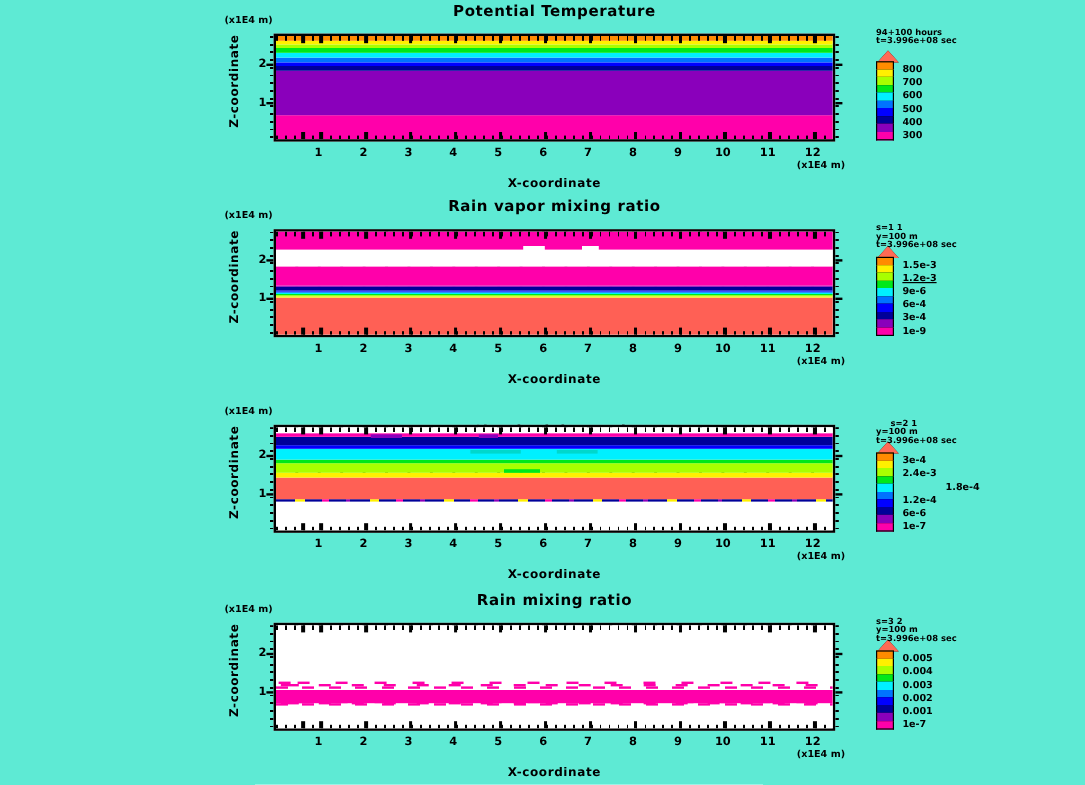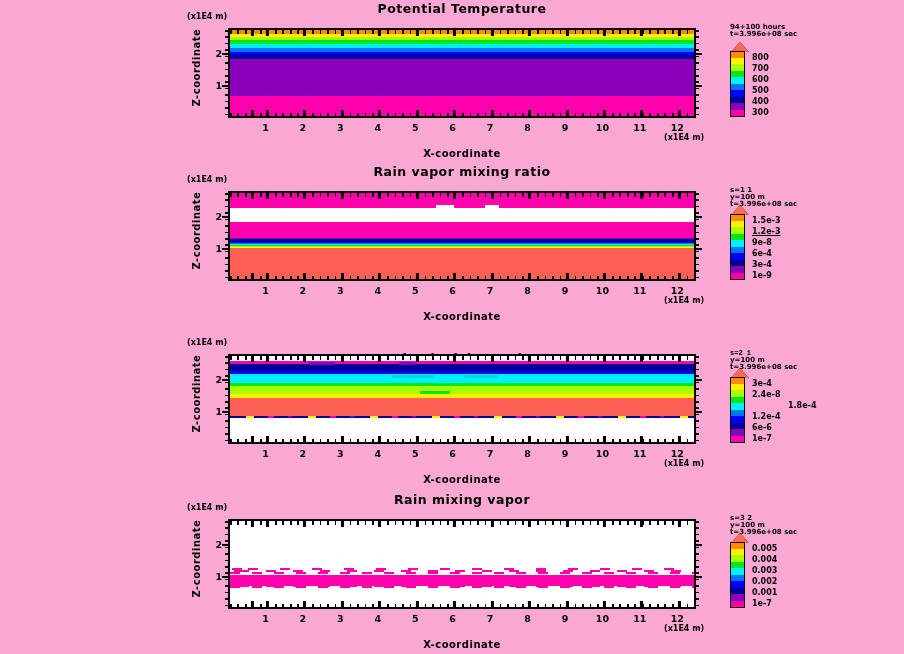--- a/index.html
+++ b/index.html
@@ -1,16 +1,16 @@
 <!DOCTYPE html>
 <html><head>
 <meta charset="utf-8">
 <style>
   html,body{margin:0;padding:0;background:#fff;}
-  #figure{position:relative;width:904px;height:654px;background:#f9a8d4;overflow:hidden;
+  #figure{position:relative;width:904px;height:654px;background:#5eead4;overflow:hidden;
           font-family:"DejaVu Sans","Liberation Sans",sans-serif;font-weight:bold;color:#000;}
   #figure div{position:absolute;box-sizing:border-box;}
   .title{font-size:12.5px;text-align:center;letter-spacing:.5px;}
   .frame{border:2px solid #000;background:#fff;}
   .band{left:0;right:0;}
   .xlab{font-size:10px;text-align:center;letter-spacing:.5px;}
   .xunit,.zunit{font-size:8px;}
   .tick{font-size:9.5px;text-align:center;}
   .ztick{font-size:9.5px;text-align:right;}
   .zlab{font-size:10px;transform:rotate(-90deg);transform-origin:center;white-space:nowrap;letter-spacing:.5px;}
@@ -143,21 +143,21 @@
         <div class="cbseg" style="top: 40px; height: 7.5px; background: rgb(168, 255, 0); border-top: none;"></div>
         <div class="cbseg" style="top: 46.5px; height: 7.5px; background: rgb(0, 232, 26); border-top: none;"></div>
         <div class="cbseg" style="top: 53px; height: 7.5px; background: rgb(0, 240, 255); border-top: none;"></div>
         <div class="cbseg" style="top: 59.5px; height: 7.5px; background: rgb(0, 115, 255); border-top: none;"></div>
         <div class="cbseg" style="top: 66px; height: 7.5px; background: rgb(0, 0, 255); border-top: none;"></div>
         <div class="cbseg" style="top: 72.5px; height: 7.5px; background: rgb(0, 0, 153); border-top: none;"></div>
         <div class="cbseg" style="top: 79px; height: 7.5px; background: rgb(138, 0, 187); border-top: none;"></div>
         <div class="cbseg" style="top: 85.5px; height: 7.5px; background: rgb(255, 0, 170); border-top: none;"></div>
         <div class="cblab" style="left: 22px; top: 29px;">1.5e-3</div>
         <div class="cblab" style="left: 22px; top: 40px; text-decoration: underline;">1.2e-3</div>
-        <div class="cblab" style="left: 22px; top: 51px;">9e-8</div>
+        <div class="cblab" style="left: 22px; top: 51px;">9e-6</div>
         <div class="cblab" style="left: 22px; top: 62px;">6e-4</div>
         <div class="cblab" style="left: 22px; top: 73px;">3e-4</div>
         <div class="cblab" style="left: 22px; top: 84px;">1e-9</div>
       </div>
     </div>
     <div style="left: 0px; top: 0px; width: 904px; height: 654px; pointer-events: none;">
       <div class="title" style="left: 228px; top: 327px; width: 468px; margin-top: 24px;">Cloud mixing ratio</div>
       <div class="zunit" style="left: 187px; top: 338px;">(x1E4 m)</div>
       <div class="zlab" style="left: 161px; top: 392px; width: 70px; text-align: center;">Z-coordinate</div>
       <div class="ztick" style="left: 208px; top: 373.714px; width: 14px;">2</div>
@@ -198,44 +198,44 @@
       <div class="tick" style="left: 442.64px; top: 448px; width: 20px;">6</div>
       <div class="tick" style="left: 480.08px; top: 448px; width: 20px;">7</div>
       <div class="tick" style="left: 517.52px; top: 448px; width: 20px;">8</div>
       <div class="tick" style="left: 554.96px; top: 448px; width: 20px;">9</div>
       <div class="tick" style="left: 592.4px; top: 448px; width: 20px;">10</div>
       <div class="tick" style="left: 629.84px; top: 448px; width: 20px;">11</div>
       <div class="tick" style="left: 667.28px; top: 448px; width: 20px;">12</div>
       <div class="xunit" style="left: 664px; top: 459px; width: 60px;">(x1E4 m)</div>
       <div class="xlab" style="left: 228px; top: 474px; width: 468px;">X-coordinate</div>
       <div style="left: 730px; top: 350px; width: 90px; height: 110px;">
-        <div class="cbhead" style="left: 0px; top: 0px; font-family: Liberation Mono, monospace;">s=2 1</div>
+        <div class="cbhead" style="left: 12px; top: 0px;">s=2 1</div>
         <div class="cbhead" style="left: 0px; top: 7.2px;">y=100 m</div>
         <div class="cbhead" style="left: 0px; top: 14.4px;">t=3.996e+08 sec</div>
         <div style="left: 1px; top: 18px; width: 0px; height: 0px; border-left: 9.5px solid transparent; border-right: 9.5px solid transparent; border-bottom: 10px solid rgb(255, 106, 85); filter: drop-shadow(rgb(0, 0, 0) 0px 0px 0.6px);"></div>
         <div class="cbseg" style="top: 27px; height: 7.5px; background: rgb(255, 140, 0); border-top: 1px solid rgb(0, 0, 0);"></div>
         <div class="cbseg" style="top: 33.5px; height: 7.5px; background: rgb(255, 240, 0); border-top: none;"></div>
         <div class="cbseg" style="top: 40px; height: 7.5px; background: rgb(168, 255, 0); border-top: none;"></div>
         <div class="cbseg" style="top: 46.5px; height: 7.5px; background: rgb(0, 232, 26); border-top: none;"></div>
         <div class="cbseg" style="top: 53px; height: 7.5px; background: rgb(0, 240, 255); border-top: none;"></div>
         <div class="cbseg" style="top: 59.5px; height: 7.5px; background: rgb(0, 115, 255); border-top: none;"></div>
         <div class="cbseg" style="top: 66px; height: 7.5px; background: rgb(0, 0, 255); border-top: none;"></div>
         <div class="cbseg" style="top: 72.5px; height: 7.5px; background: rgb(0, 0, 153); border-top: none;"></div>
         <div class="cbseg" style="top: 79px; height: 7.5px; background: rgb(138, 0, 187); border-top: none;"></div>
         <div class="cbseg" style="top: 85.5px; height: 7.5px; background: rgb(255, 0, 170); border-top: none;"></div>
         <div class="cblab" style="left: 22px; top: 29px;">3e-4</div>
-        <div class="cblab" style="left: 22px; top: 40px;">2.4e-8</div>
+        <div class="cblab" style="left: 22px; top: 40px;">2.4e-3</div>
         <div class="cblab" style="left: 22px; top: 51px; margin-left: 36px;">1.8e-4</div>
         <div class="cblab" style="left: 22px; top: 62px;">1.2e-4</div>
         <div class="cblab" style="left: 22px; top: 73px;">6e-6</div>
         <div class="cblab" style="left: 22px; top: 84px;">1e-7</div>
       </div>
     </div>
     <div style="left: 0px; top: 0px; width: 904px; height: 654px; pointer-events: none;">
-      <div class="title" style="left: 228px; top: 492px; width: 468px;">Rain mixing vapor</div>
+      <div class="title" style="left: 228px; top: 492px; width: 468px;">Rain mixing ratio</div>
       <div class="zunit" style="left: 187px; top: 503px;">(x1E4 m)</div>
       <div class="zlab" style="left: 161px; top: 557px; width: 70px; text-align: center;">Z-coordinate</div>
       <div class="ztick" style="left: 208px; top: 538.714px; width: 14px;">2</div>
       <div style="left: 222px; top: 543.714px; width: 6px; height: 2px; background: rgb(0, 0, 0);"></div>
       <div style="left: 696px; top: 543.714px; width: 6px; height: 2px; background: rgb(0, 0, 0);"></div>
       <div class="ztick" style="left: 208px; top: 570.857px; width: 14px;">1</div>
       <div style="left: 222px; top: 575.857px; width: 6px; height: 2px; background: rgb(0, 0, 0);"></div>
       <div style="left: 696px; top: 575.857px; width: 6px; height: 2px; background: rgb(0, 0, 0);"></div>
       <div style="left: 225px; top: 521px; width: 3px; height: 88px; background-image: repeating-linear-gradient(rgb(0, 0, 0) 0px, rgb(0, 0, 0) 1.5px, transparent 1.5px, transparent 6.43px);"></div>
       <div style="left: 696px; top: 521px; width: 3px; height: 88px; background-image: repeating-linear-gradient(rgb(0, 0, 0) 0px, rgb(0, 0, 0) 1.5px, transparent 1.5px, transparent 6.43px);"></div>

